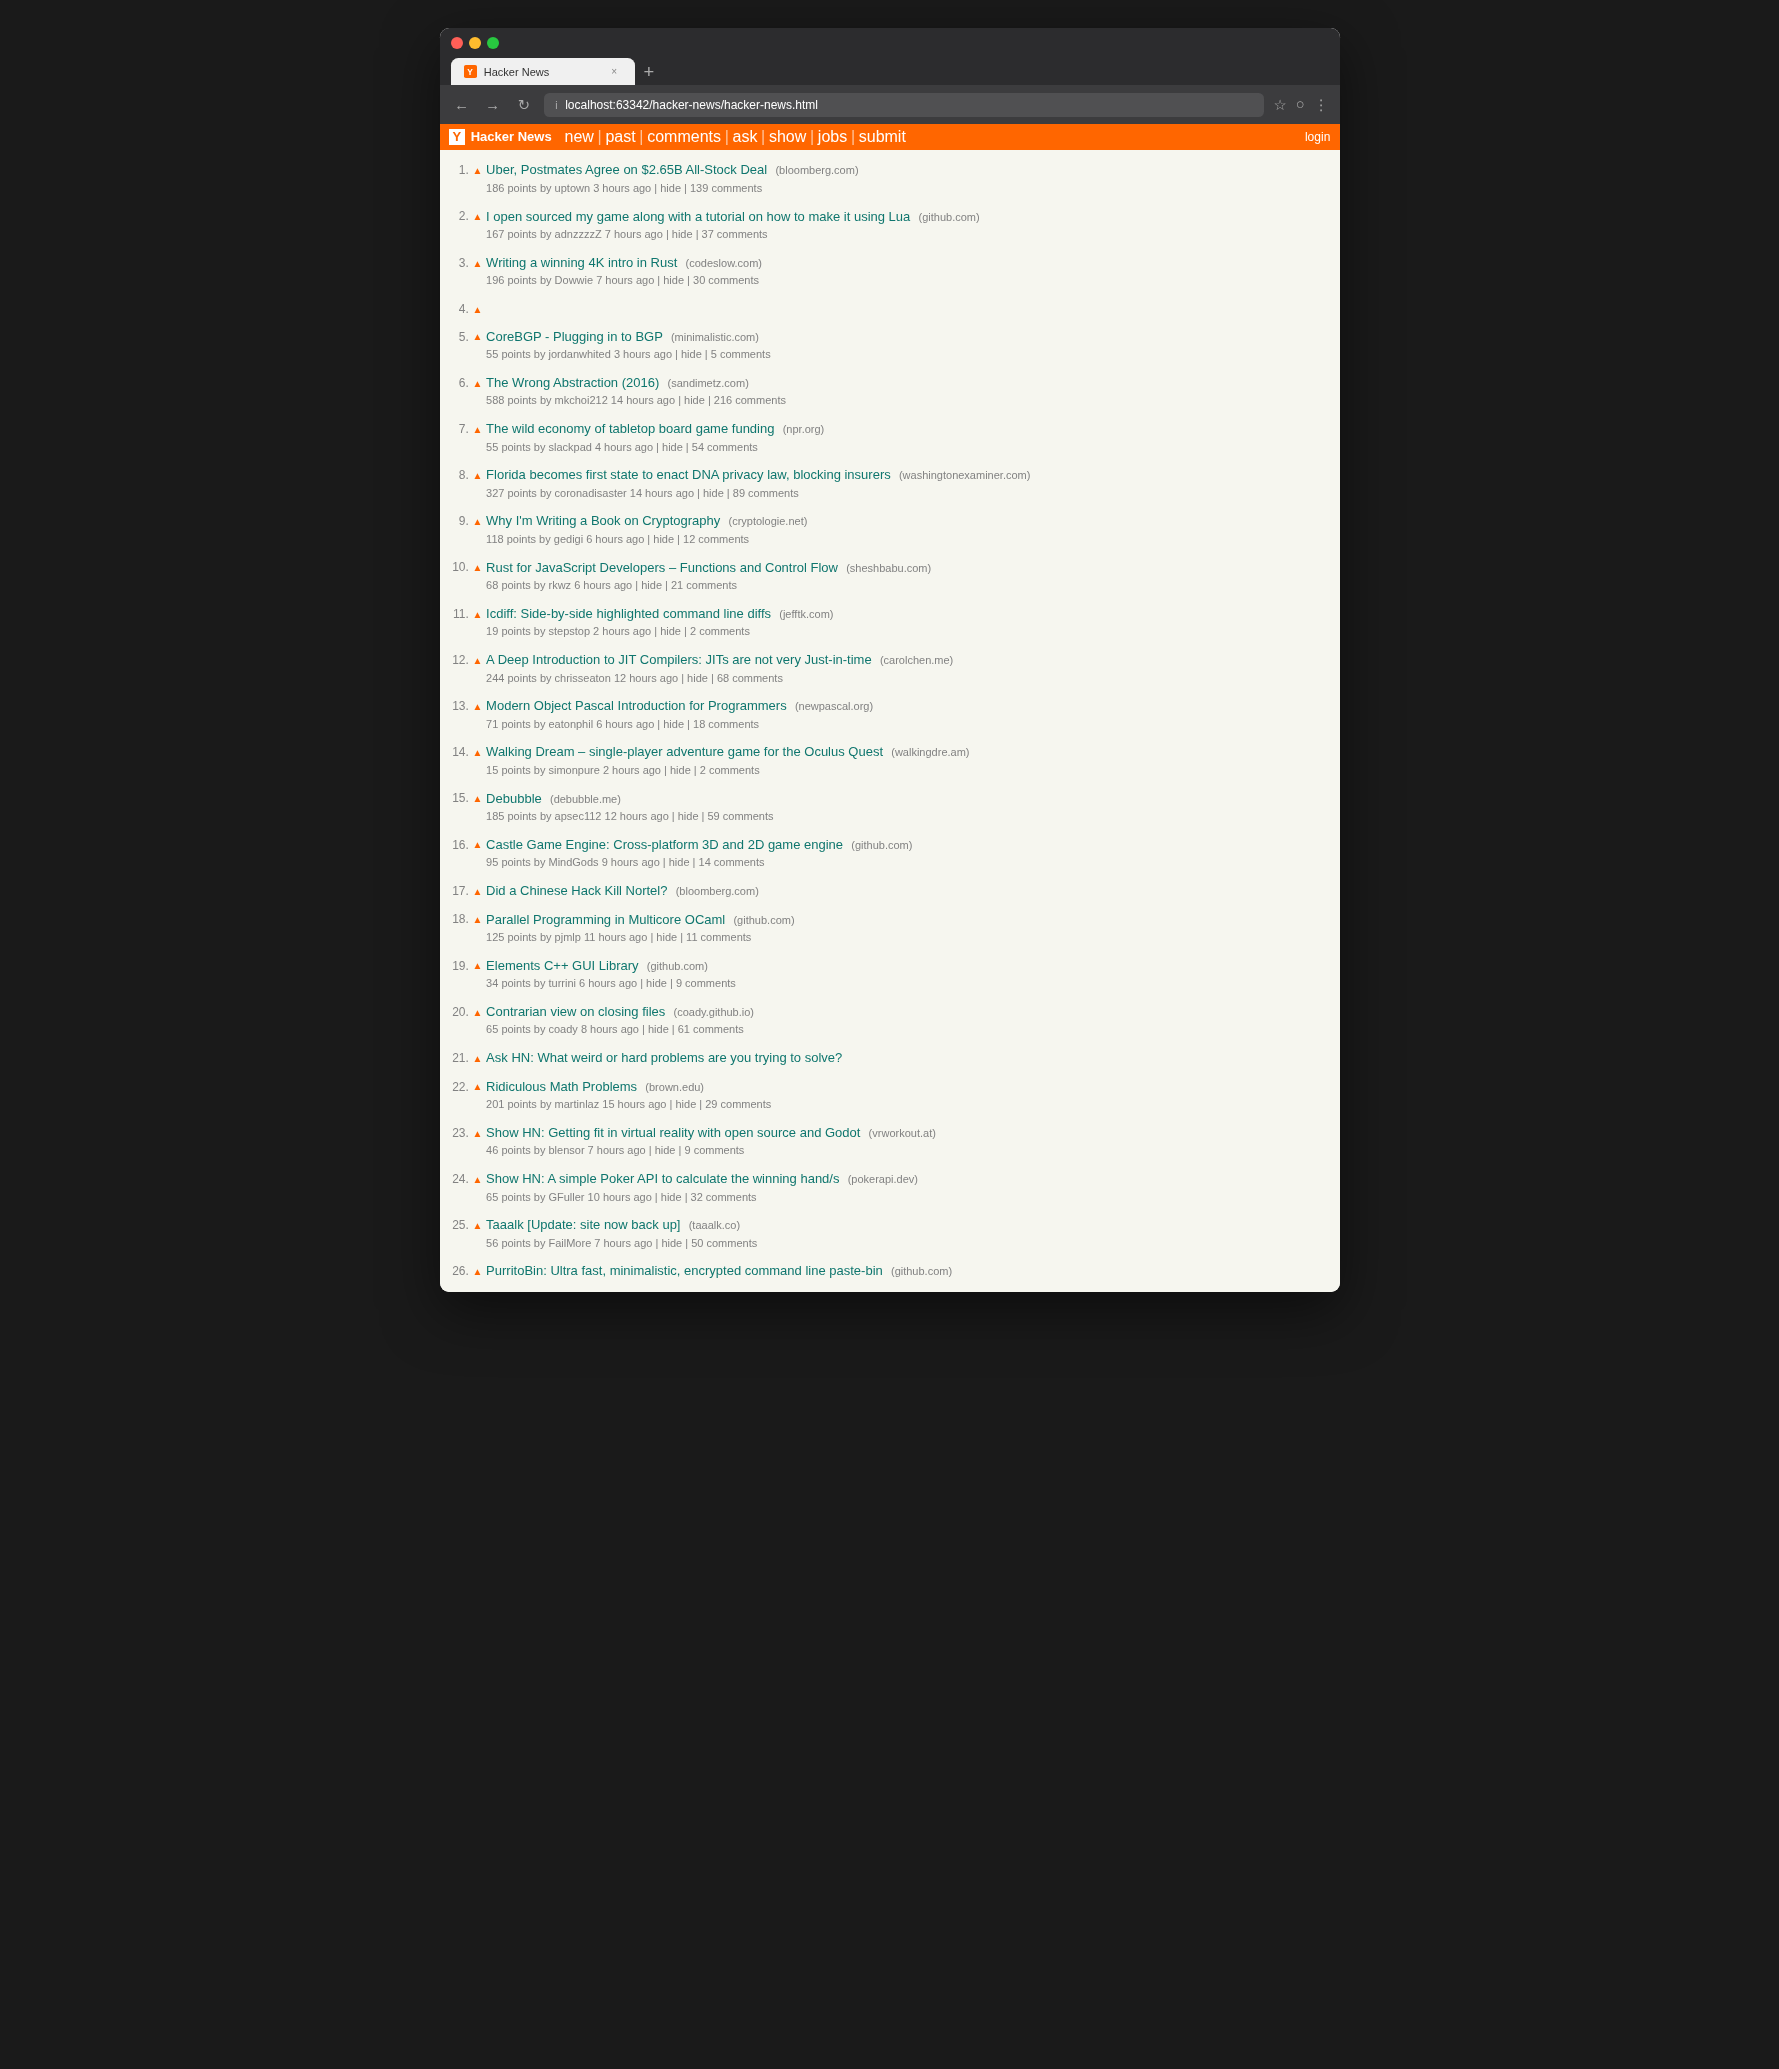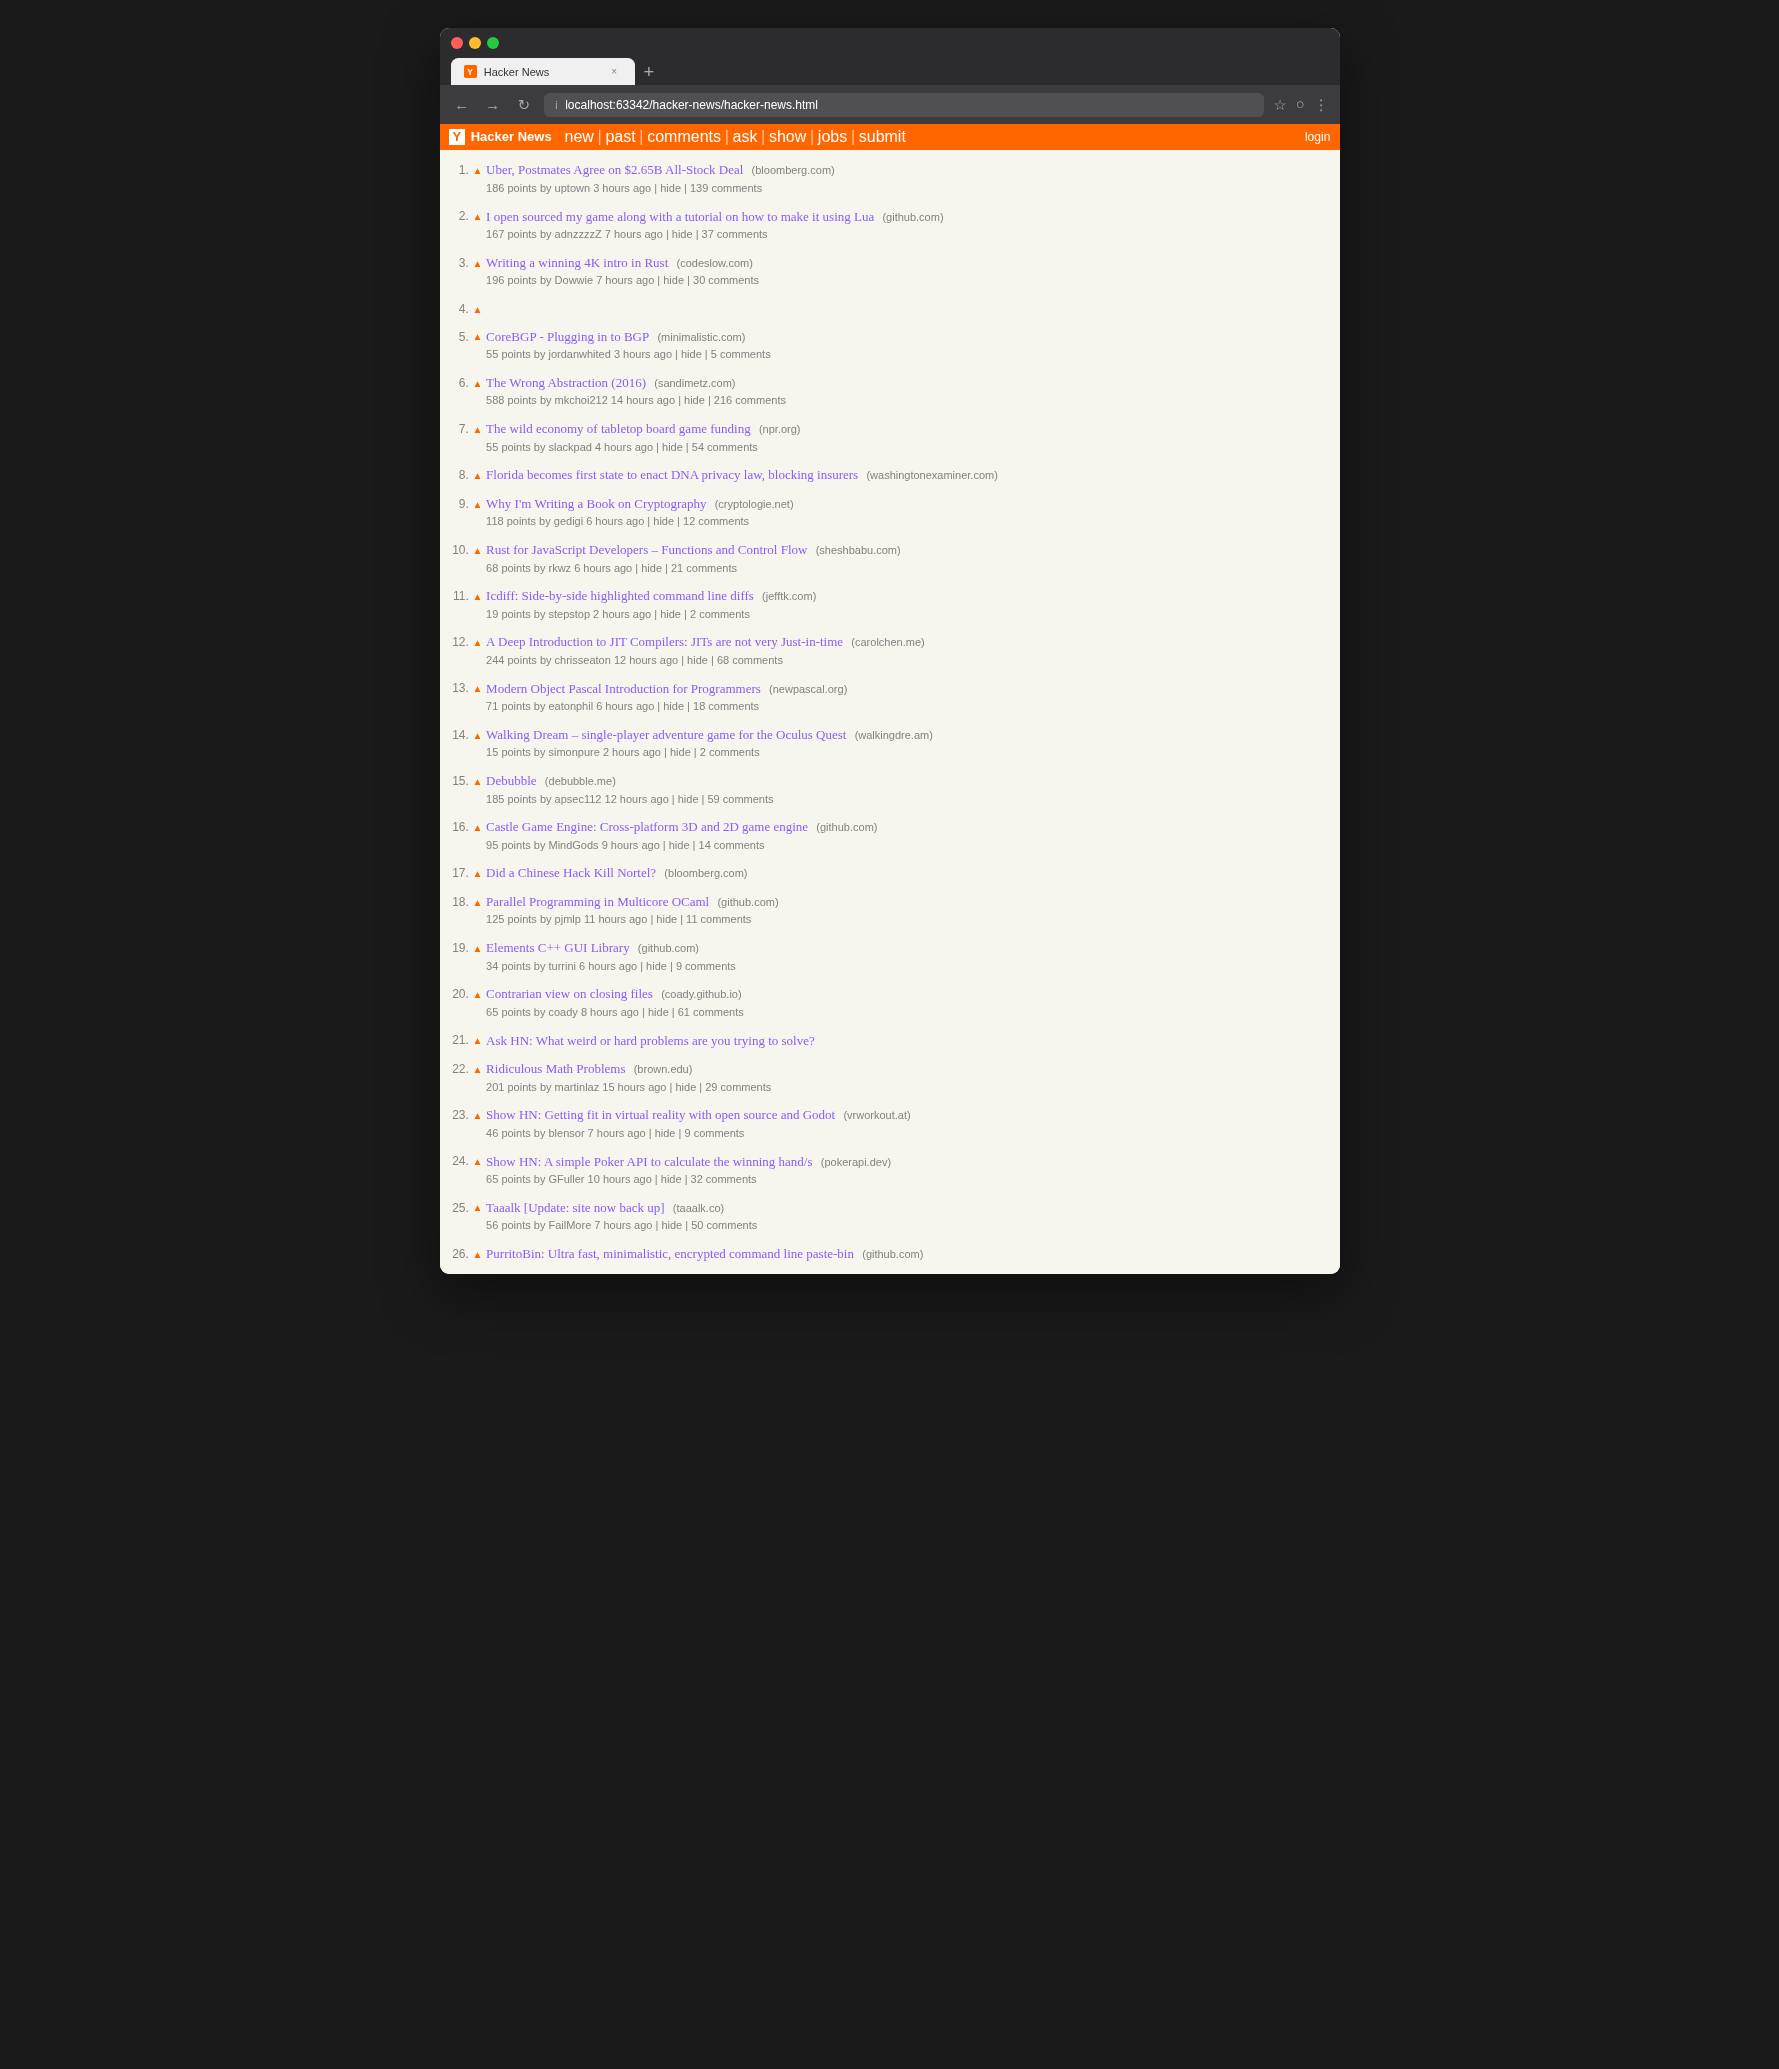--- a/index.html
+++ b/index.html
@@ -246,23 +246,22 @@
       flex: 1;
     }
 
     .story-title-line {
       font-size: 13px;
       color: #333;
       line-height: 1.5;
     }
 
     .story-title-text {
-      color: #8b5cf6;
+      color: #0f766e;
       font-weight: normal;
-      font-family: Liberation Serif, serif;
     }
 
     .story-domain {
       font-size: 11px;
       color: #828282;
       margin-left: 4.6px;
     }
 
     .story-meta {
       font-size: 11px;
@@ -438,20 +437,23 @@
         <div class="story-spacer"></div>
         <div class="story-item">
     <span class="story-num">8.</span>
     <span class="story-upvote">▲</span>
     <div class="story-body">
       <div class="story-title-line">
         <a class="story-title-text">Florida becomes first state to enact DNA privacy law, blocking insurers</a>
         <span class="story-domain">(washingtonexaminer.com)</span>
       </div>
 
+      <div class="story-meta">
+        327 points by <a>coronadisaster</a> 14 hours ago | hide | <a>89 comments</a>
+      </div>
     </div>
   </div>
         <div class="story-spacer"></div>
         <div class="story-item">
     <span class="story-num">9.</span>
     <span class="story-upvote">▲</span>
     <div class="story-body">
       <div class="story-title-line">
         <a class="story-title-text">Why I'm Writing a Book on Cryptography</a>
         <span class="story-domain">(cryptologie.net)</span>

